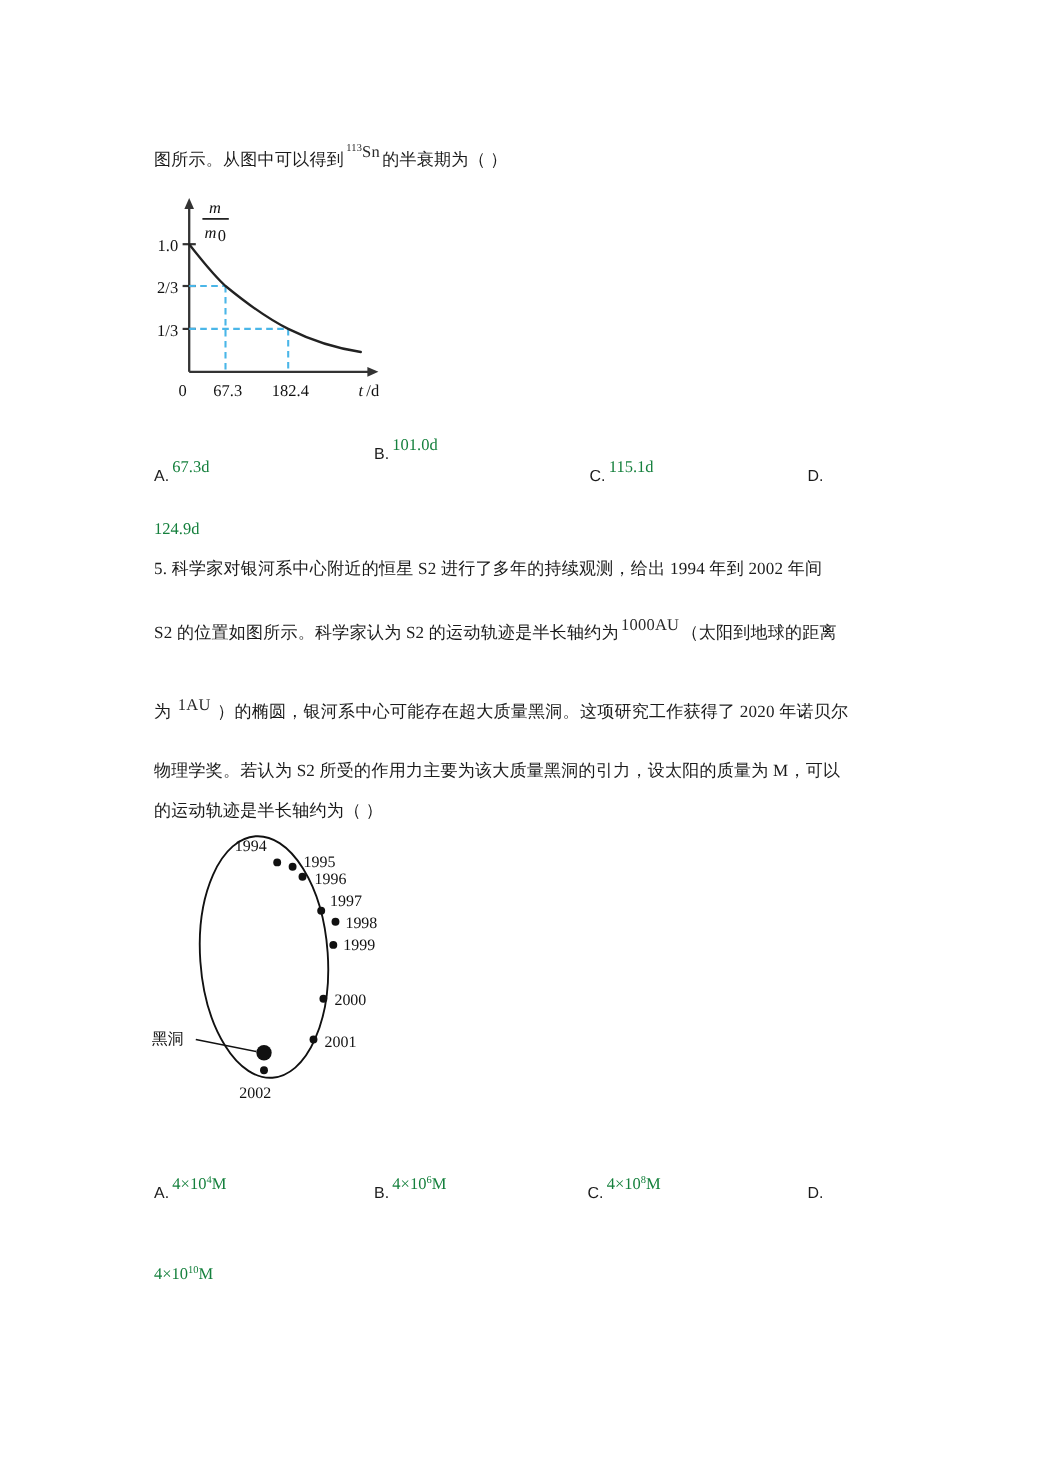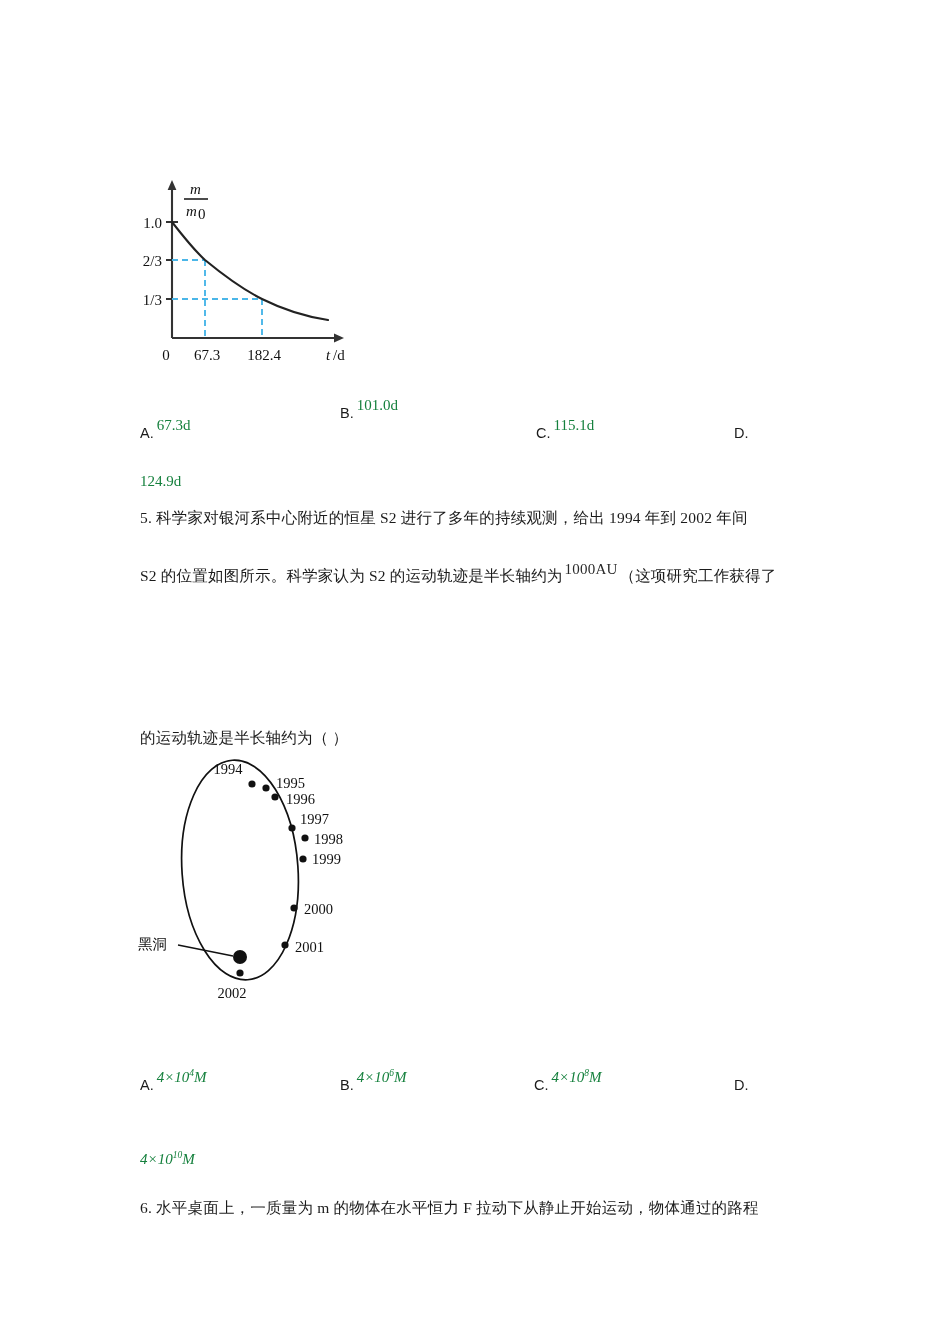--- a/index.html
+++ b/index.html
@@ -55,21 +55,21 @@
     color: #1b1b1b;
   }
   .opt-val {
     position: relative;
     top: -8px;
     font-size: 15px;
     color: #15803d;
     padding-left: 3px;
   }
   .opt-val sup { font-size: 9.5px; vertical-align: super; }
-  .italic { font-style: italic; }
+  .italic { }
 
   
   #decay-figure {
     position: absolute;
     left: 140px;
     top: 170px;
     width: 230px;
     height: 185px;
   }
   
@@ -101,20 +101,23 @@
     font-family: "Liberation Serif", "DejaVu Serif", serif;
     font-size: 14.5px;
     fill: #111;
   }
 </style>
 </head>
 <body>
 
 <div class="page">
 
+  <div class="qline" style="left:140px; top:138px;">
+    <span class="cn">图所示。从图中可以得到</span><span class="sup-term"><sup>113</sup><span>Sn</span></span><span class="cn">的半衰期为（      ）</span>
+  </div>
 
   <div id="decay-figure">
     <svg width="230" height="185" viewBox="0 0 230 185">
 
       <line x1="32" y1="168" x2="32" y2="18" stroke="#333" stroke-width="2.1"></line>
       <polygon points="32,10 27.6,20 36.4,20" fill="#333"></polygon>
 
       <line x1="32" y1="168" x2="196" y2="168" stroke="#333" stroke-width="2.1"></line>
       <polygon points="204,168 194,163.6 194,172.4" fill="#333"></polygon>
 
@@ -164,24 +167,28 @@
   <div class="opt-row" style="left:734px; top:424px;">
     <span class="opt-letter">D.</span>
   </div>
   <div class="opt-row" style="left:140px; top:466px;">
     <span class="opt-val" style="top:6px; padding-left:0;">124.9d</span>
   </div>
 
   <div class="qline" style="left:140px; top:510px;">5. 科学家对银河系中心附近的恒星 S2 进行了多年的持续观测，给出 1994 年到 2002 年间</div>
 
   <div class="qline" style="left:140px; top:568px;">
-    <span class="cn">S2 的位置如图所示。科学家认为 S2 的运动轨迹是半长轴约为</span><span class="sup-term">1000AU</span><span class="cn">（这项研究工作获得了</span>
-  </div>
-
-
+    <span class="cn">S2 的位置如图所示。科学家认为 S2 的运动轨迹是半长轴约为</span><span class="sup-term">1000AU</span><span class="cn">（太阳到地球的距离</span>
+  </div>
+
+  <div class="qline" style="left:140px; top:640px;">
+    <span class="cn">为</span><span class="sup-term" style="padding:0 6px;">1AU</span><span class="cn">）的椭圆，银河系中心可能存在超大质量黑洞。这项研究工作获得了 2020 年诺贝尔</span>
+  </div>
+
+  <div class="qline" style="left:140px; top:693px;">物理学奖。若认为 S2 所受的作用力主要为该大质量黑洞的引力，设太阳的质量为 M，可以</div>
   <div class="qline" style="left:140px; top:730px;">的运动轨迹是半长轴约为（      ）</div>
 
   <div id="orbit-figure">
     <svg width="260" height="265" viewBox="0 0 260 265">
 
       <ellipse cx="112" cy="110" rx="58" ry="110" transform="rotate(-4 112 110)" fill="none" stroke="#111" stroke-width="1.7"></ellipse>
 
       <line x1="50" y1="185" x2="105" y2="196" stroke="#111" stroke-width="1.4"></line>
       <circle cx="112" cy="197" r="7" fill="#111"></circle>
       <text class="cn-lbl" x="10" y="189">黑洞</text>
@@ -226,15 +233,14 @@
   <div class="opt-row" style="left:534px; top:1076px;">
     <span class="opt-letter">C.</span><span class="opt-val italic"><span>4</span><span>×</span><span>10</span><sup>8</sup><span>M</span></span>
   </div>
   <div class="opt-row" style="left:734px; top:1076px;">
     <span class="opt-letter">D.</span>
   </div>
   <div class="opt-row" style="left:140px; top:1150px;">
     <span class="opt-val italic" style="top:0; padding-left:0;"><span>4</span><span>×</span><span>10</span><sup>10</sup><span>M</span></span>
   </div>
 
-  <div class="qline" style="left:140px; top:1200px;">6. 水平桌面上，一质量为 m 的物体在水平恒力 F 拉动下从静止开始运动，物体通过的路程</div>
 
 </div>
 
 </body></html>

